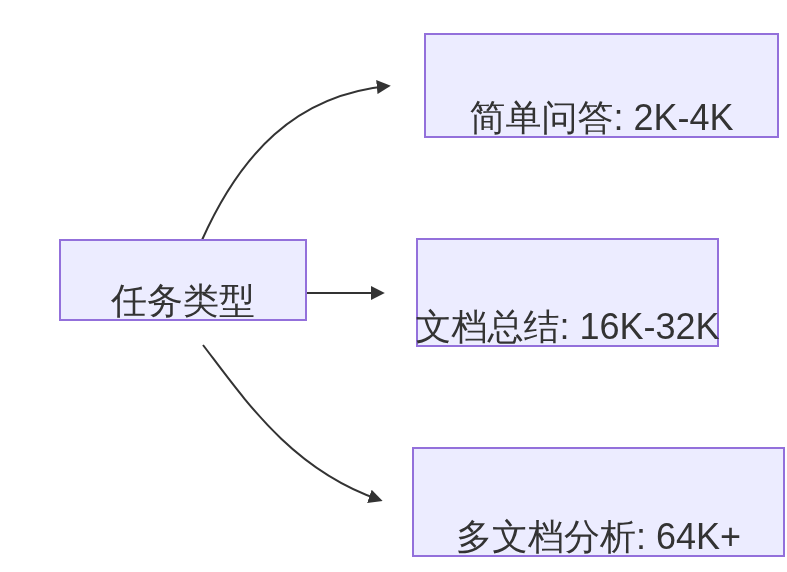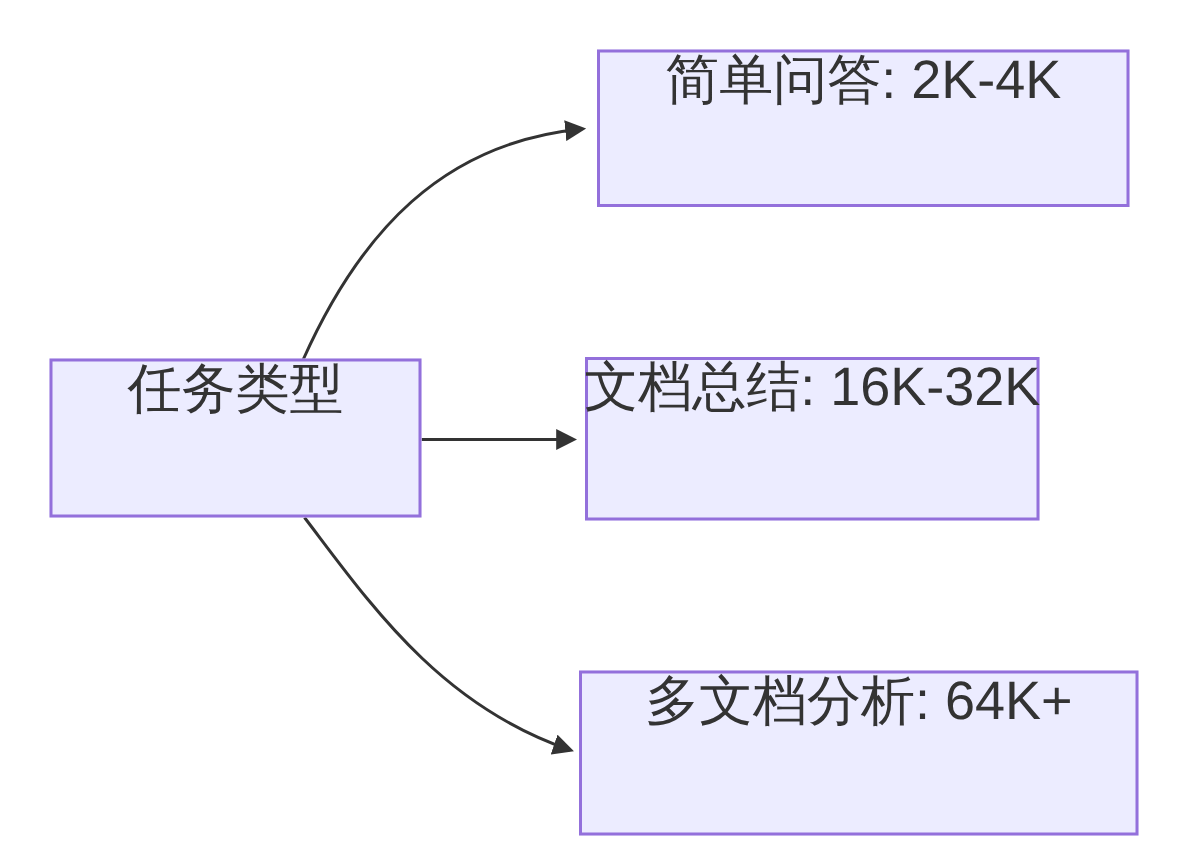--- a/index.html
+++ b/index.html
@@ -17,27 +17,28 @@
   }
   .canvas{position:relative;width:787px;height:572px;overflow:hidden;background:var(--background);}
   .edges{position:absolute;left:0;top:0;width:787px;height:572px;}
   .edge{fill:none;stroke:var(--edge-color);stroke-width:2px;}
   .arrowhead{fill:var(--edge-color);stroke:none;}
   .node{
     position:absolute;
     background:var(--node-fill);
     border:2.5px solid var(--node-border);
     box-sizing:border-box;
-    display:flex;align-items:flex-start;justify-content:center;
+    display:flex;align-items:flex-end;justify-content:center;
     color:var(--text-color);
     font-size:36px;
     line-height:1;
     white-space:nowrap;
+    margin-left:26px;
   }
-  #node-root{left:33px;top:239px;width:248px;height:106px;}
+  #node-root{left:33px;top:239px;width:248px;height:82px;}
   #node-branch-0{left:398px;top:33px;width:355px;height:105px;}
   #node-branch-1{left:390px;top:238px;width:303px;height:109px;}
   #node-branch-2{left:386px;top:447px;width:373px;height:110px;}
 </style>
 </head>
 <body>
 
 <div class="canvas">
 
   <svg class="edges" width="787" height="572" viewBox="0 0 787 572" xmlns="http://www.w3.org/2000/svg">

